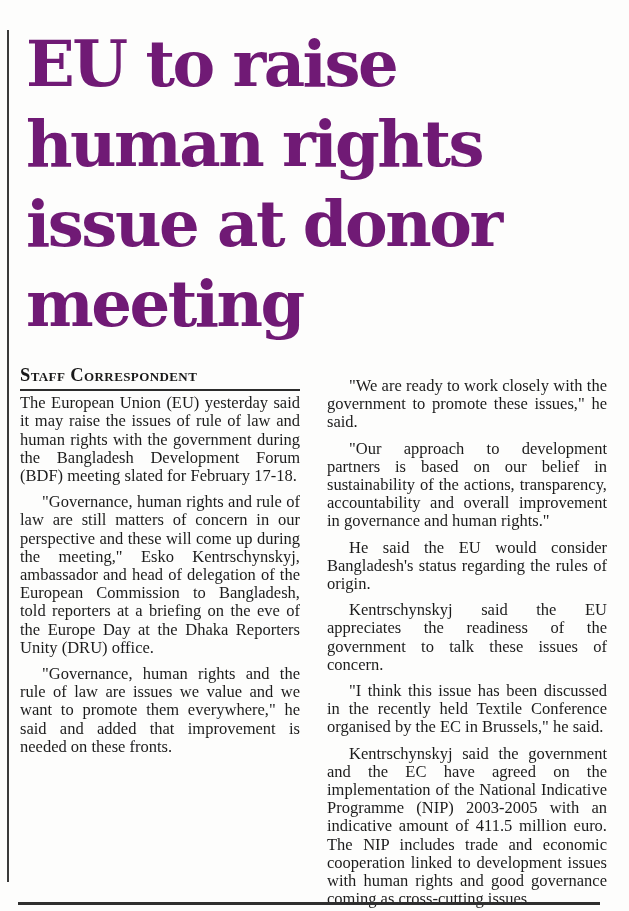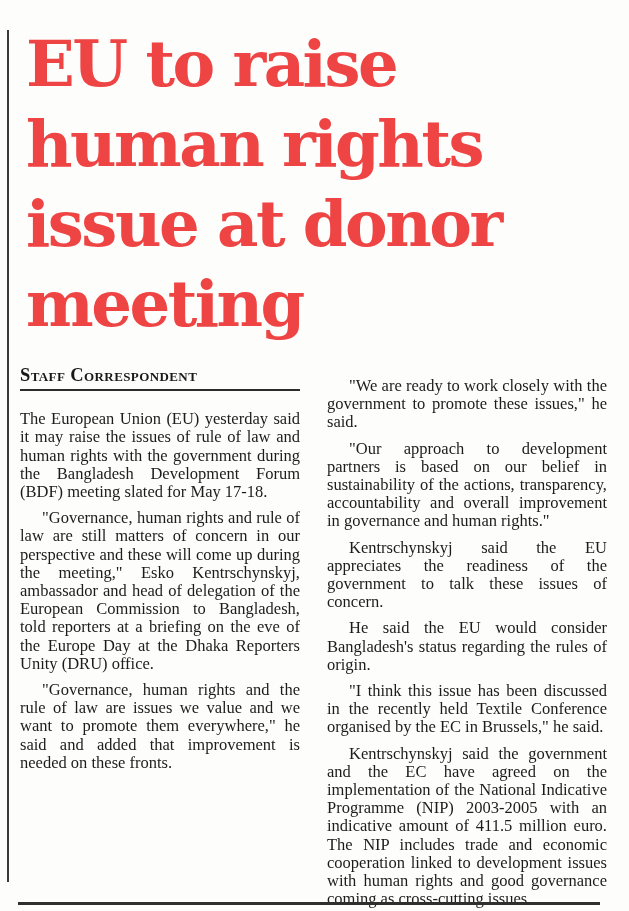--- a/index.html
+++ b/index.html
@@ -34,21 +34,21 @@
     width: 588px;
   }
   h1.headline {
     margin: 0 0 22px 6px;
     width: 600px;
     font-family: "DejaVu Serif", "Liberation Serif", serif;
     font-weight: 700;
     font-size: 64px;
     line-height: 80px;
     letter-spacing: -2.5px;
-    color: #ef4444;
+    color: #701a75;
   }
   .columns {
     display: flex;
     gap: 27px;
   }
   .col {
     width: 280px;
     font-size: 16.5px;
     line-height: 18.2px;
     text-align: justify;
@@ -56,21 +56,21 @@
     -webkit-hyphens: auto;
   }
   .col p {
     margin: 0 0 8px 0;
     text-indent: 22px;
   }
   .col-left p.first-par {
     text-indent: 0;
   }
   .byline-block {
-    margin-bottom: 19px;
+    margin-bottom: 3px;
   }
   .byline {
     font-variant: small-caps;
     font-weight: 700;
     font-size: 18.5px;
     letter-spacing: 0.4px;
     color: #191919;
   }
   .byline-divider {
     margin-top: 5px;
@@ -101,30 +101,30 @@
 
     <h1 class="headline">EU to raise human rights issue at donor meeting</h1>
 
     <div class="columns">
 
       <div class="col col-left">
         <div class="byline-block">
           <div class="byline">Staff Correspondent</div>
           <div class="byline-divider"></div>
         </div>
-        <p class="first-par">The European Union (EU) yesterday said it may raise the issues of rule of law and human rights with the government during the Bangladesh Development Forum (BDF) meeting slated for May 17-18.</p>
+        <p class="first-par">The European Union (EU) yesterday said it may raise the issues of rule of law and human rights with the government during the Bangladesh Development Forum (BDF) meeting slated for February 17-18.</p>
         <p>"Governance, human rights and rule of law are still matters of concern in our perspective and these will come up during the meeting," Esko Kentrschynskyj, ambassador and head of delegation of the European Commission to Bangladesh, told reporters at a briefing on the eve of the Europe Day at the Dhaka Reporters Unity (DRU) office.</p>
         <p>"Governance, human rights and the rule of law are issues we value and we want to promote them everywhere," he said and added that improvement is needed on these fronts.</p>
       </div>
 
       <div class="col col-right">
         <p>"We are ready to work closely with the government to promote these issues," he said.</p>
         <p>"Our approach to development partners is based on our belief in sustainability of the actions, transparency, accountability and overall improvement in governance and human rights."</p>
+        <p>He said the EU would consider Bangladesh's status regarding the rules of origin.</p>
         <p>Kentrschynskyj said the EU appreciates the readiness of the government to talk these issues of concern.</p>
-        <p>He said the EU would consider Bangladesh's status regarding the rules of origin.</p>
         <p>"I think this issue has been discussed in the recently held Textile Conference organised by the EC in Brussels," he said.</p>
         <p>Kentrschynskyj said the government and the EC have agreed on the implementation of the National Indicative Programme (NIP) 2003-2005 with an indicative amount of 411.5 million euro. The NIP includes trade and economic cooperation linked to development issues with human rights and good governance coming as cross-cutting issues.</p>
       </div>
 
     </div>
   </div>
 
   <div class="bottom-divider"></div>
 
 </div>

